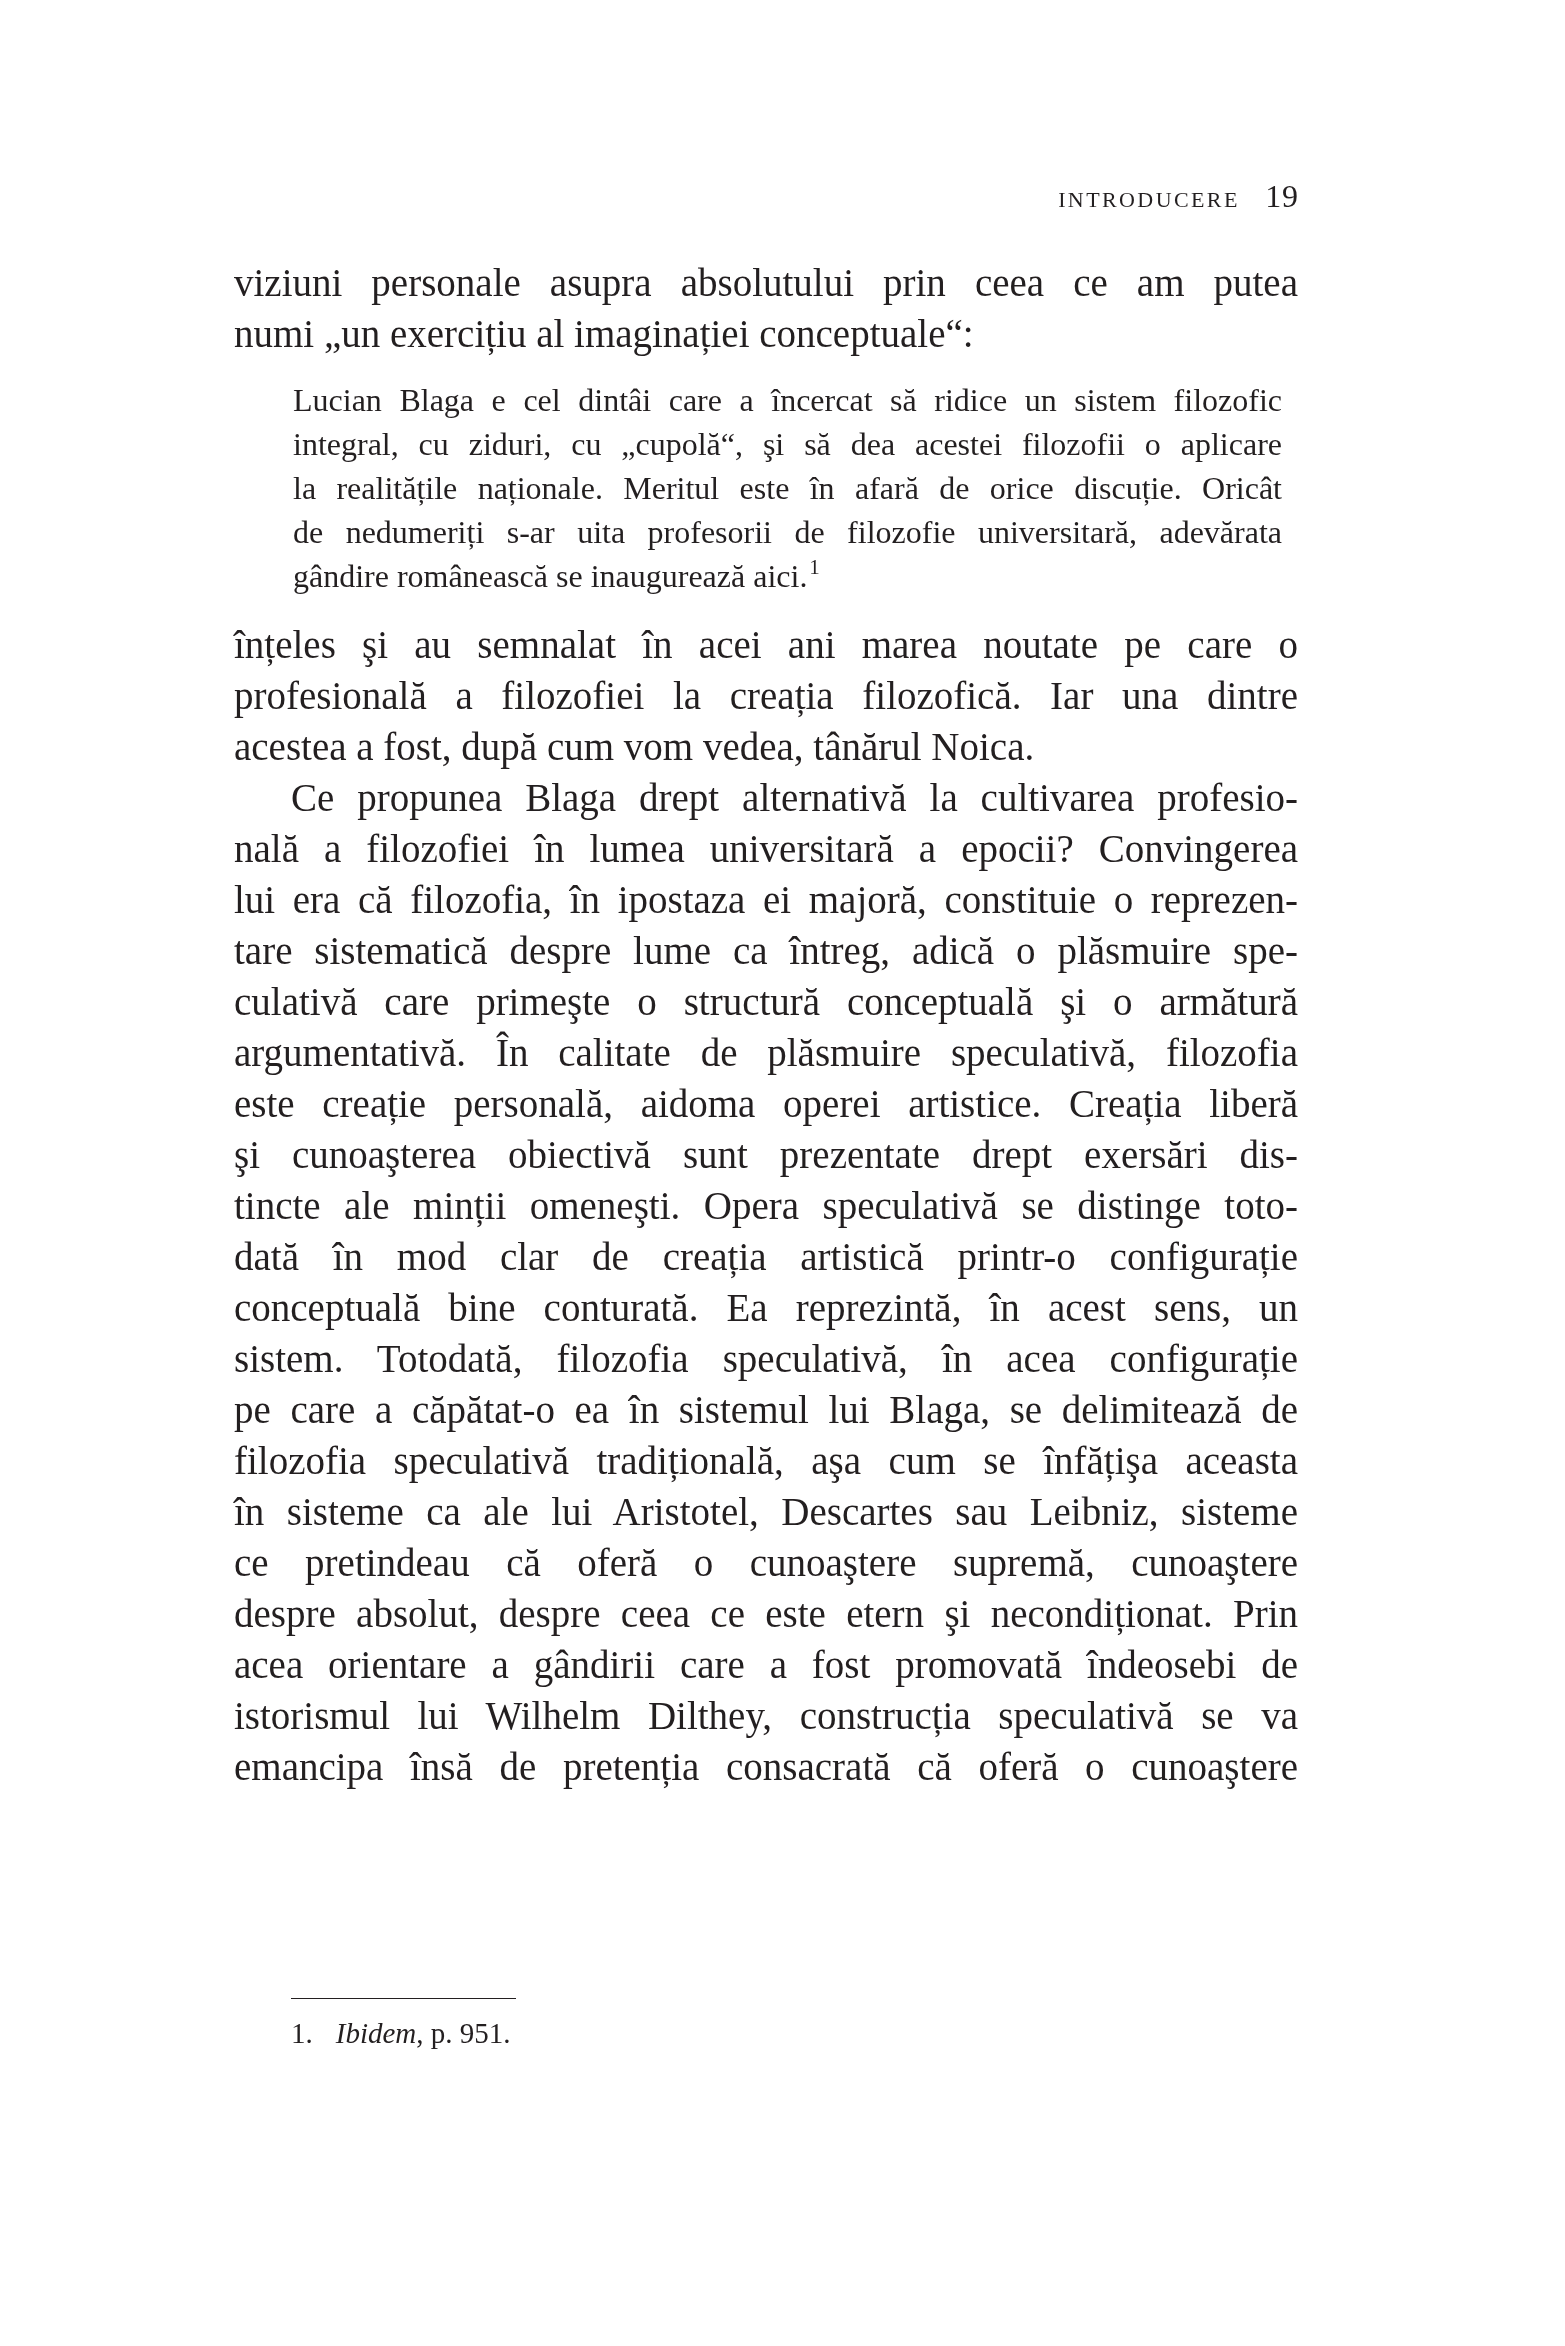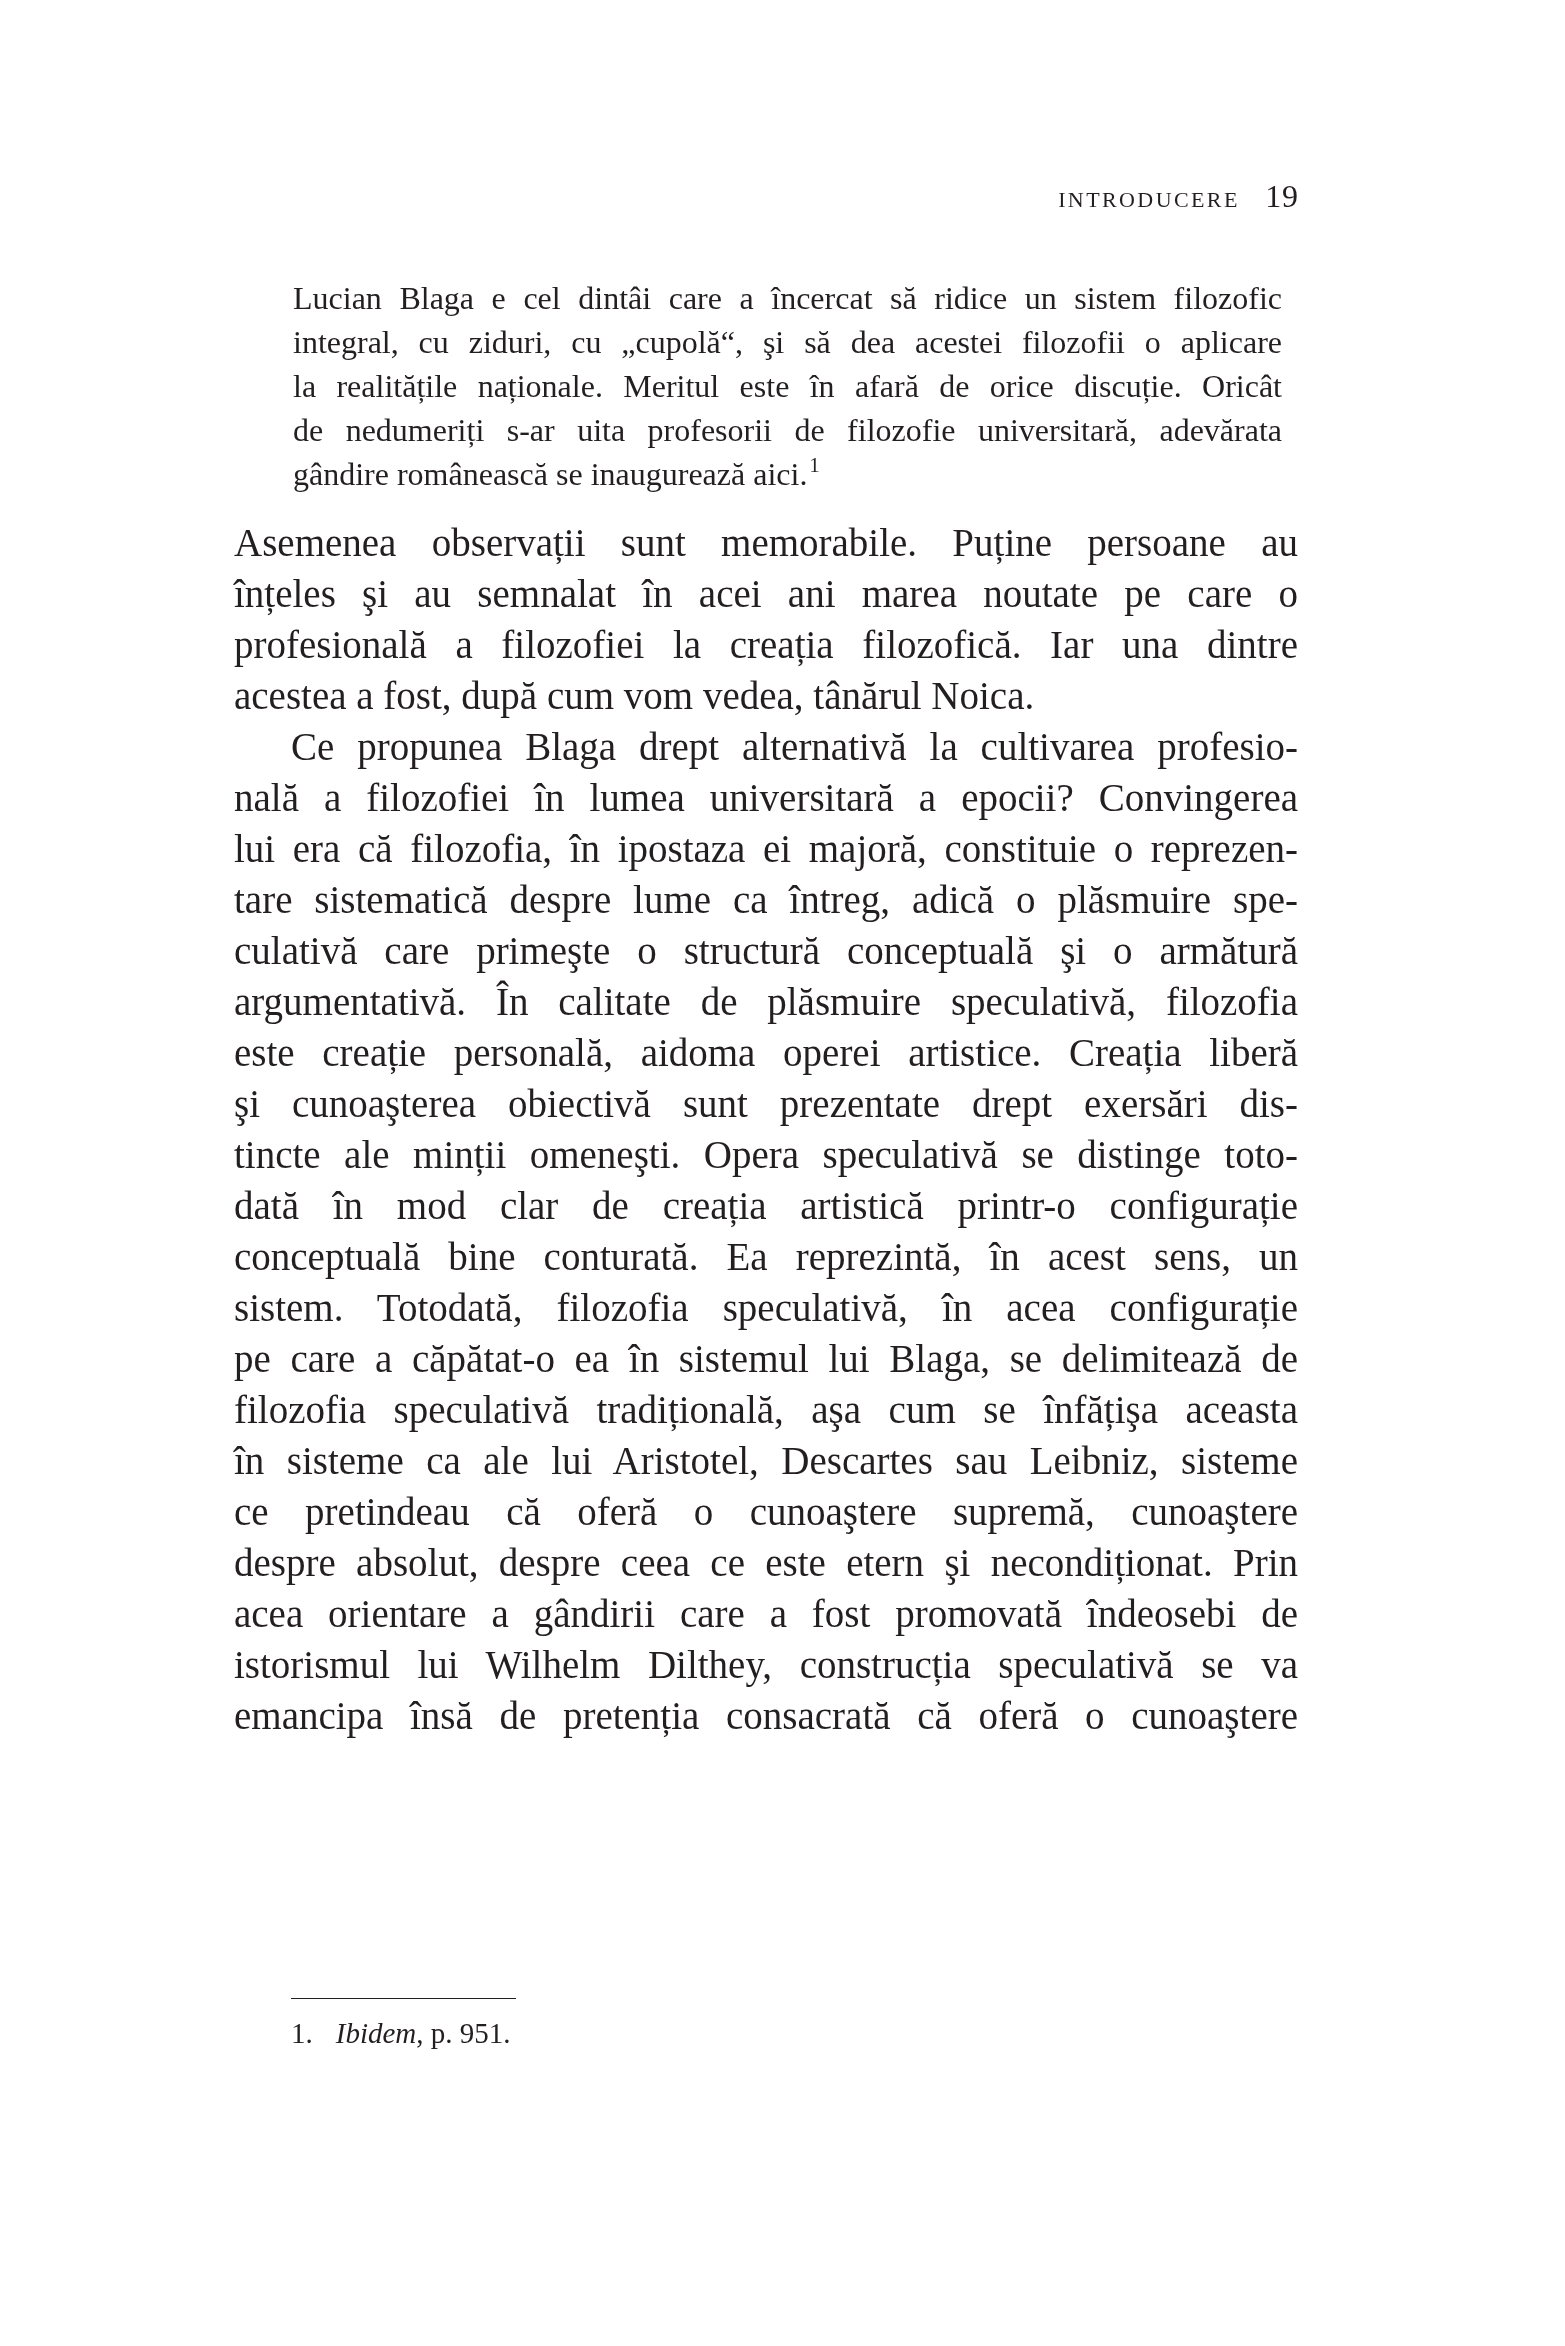--- a/index.html
+++ b/index.html
@@ -113,31 +113,34 @@
 
 <div class="page">
 
   <div class="running-head">
     <span class="title">INTRODUCERE</span>
     <span class="num">19</span>
   </div>
 
   <div class="text-column">
 
+    <div>
+      <div class="body-line">viziuni personale asupra absolutului prin ceea ce am putea</div>
+      <div class="body-line last">numi „un exercițiu al imaginației conceptuale“:</div>
+    </div>
 
     <div class="quote">
       <div class="quote-line">Lucian Blaga e cel dintâi care a încercat să ridice un sistem filozofic</div>
       <div class="quote-line">integral, cu ziduri, cu „cupolă“, şi să dea acestei filozofii o aplicare</div>
       <div class="quote-line">la realitățile naționale. Meritul este în afară de orice discuție. Oricât</div>
       <div class="quote-line">de nedumeriți s-ar uita profesorii de filozofie universitară, adevărata</div>
       <div class="quote-line last"><span>gândire românească se inaugurează aici.</span><sup class="fnref">1</sup></div>
     </div>
 
     <div>
-      <div class="body-line">Asemenea observații sunt memorabile. Puține persoane au</div>
       <div class="body-line">înțeles şi au semnalat în acei ani marea noutate pe care o</div>
       <div class="body-line">profesională a filozofiei la creația filozofică. Iar una dintre</div>
       <div class="body-line last">acestea a fost, după cum vom vedea, tânărul Noica.</div>
     </div>
 
     <div>
       <div class="body-line indent">Ce propunea Blaga drept alternativă la cultivarea profesio-</div>
       <div class="body-line">nală a filozofiei în lumea universitară a epocii? Convingerea</div>
       <div class="body-line">lui era că filozofia, în ipostaza ei majoră, constituie o reprezen-</div>
       <div class="body-line">tare sistematică despre lume ca întreg, adică o plăsmuire spe-</div>

